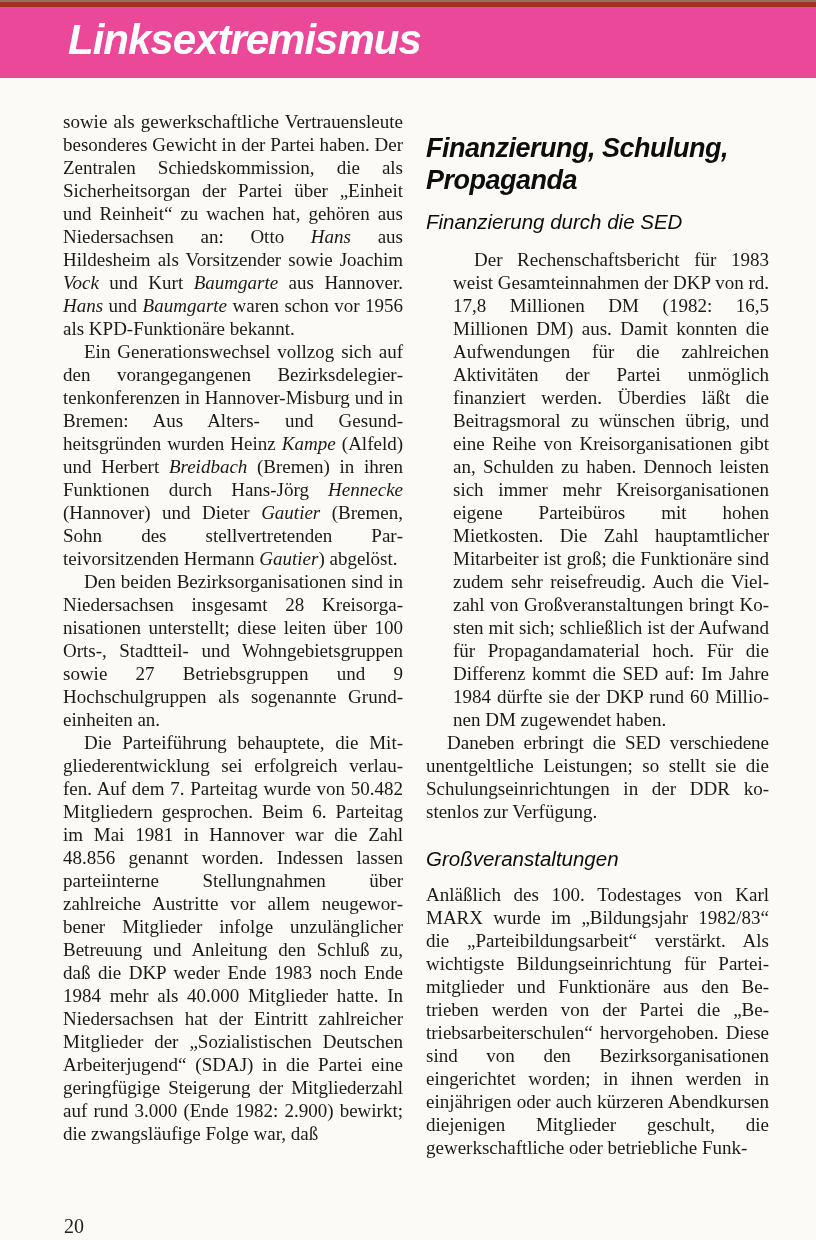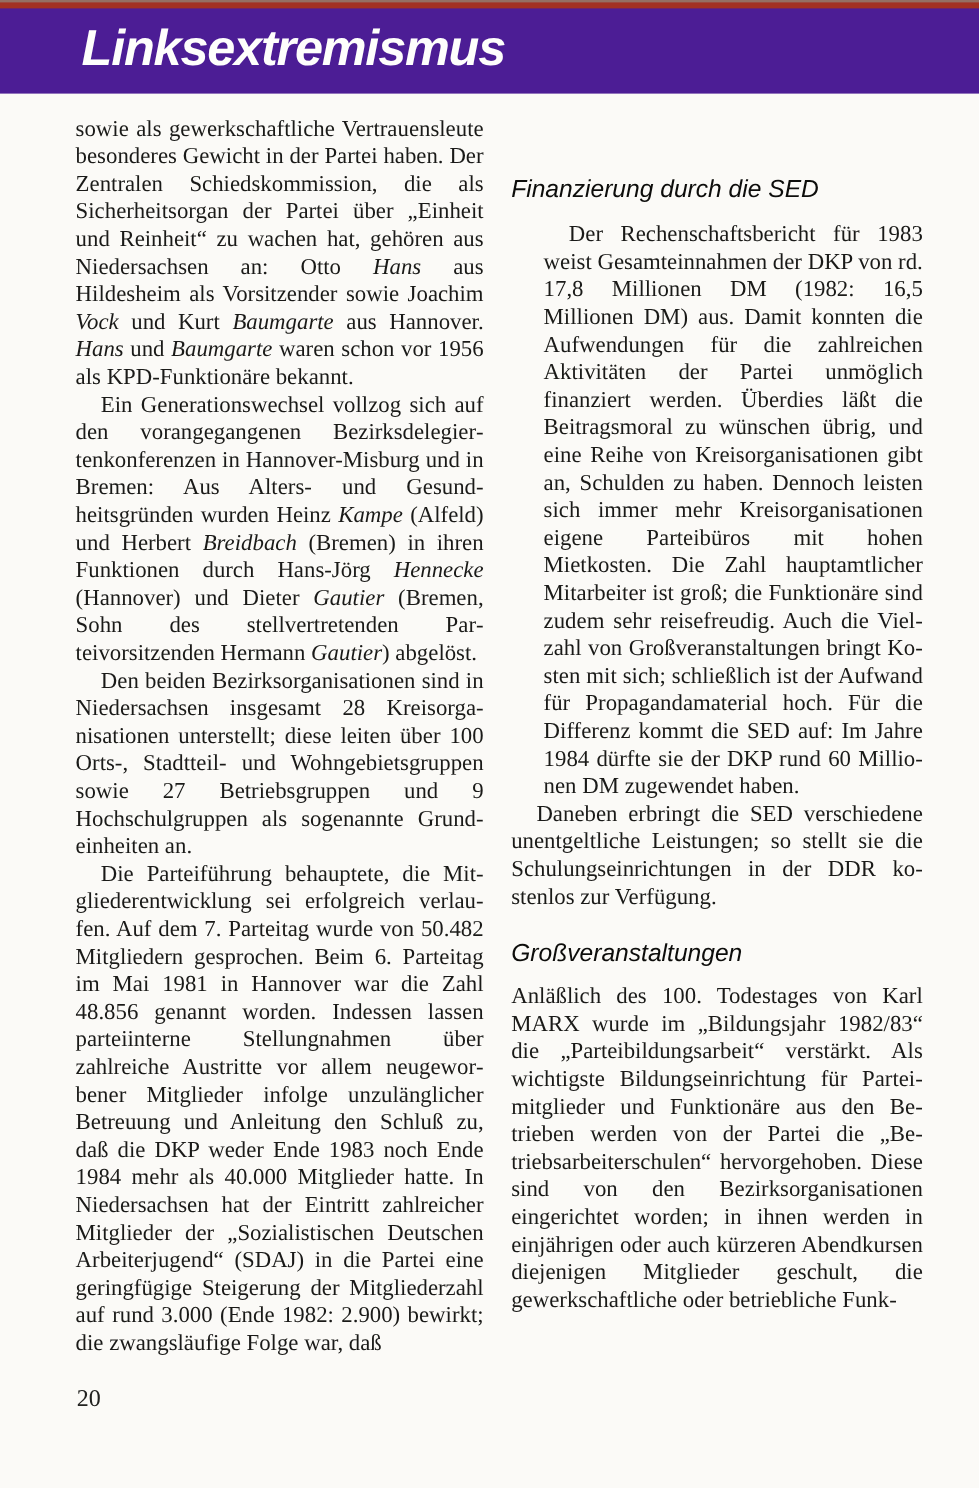--- a/index.html
+++ b/index.html
@@ -61,45 +61,46 @@
     font-family: "Liberation Sans", sans-serif;
     font-style: italic; font-weight: 400;
     font-size: 20.5px; line-height: 24px;
     color: #0d0d0b;
     margin-top: 14px;
   }
   .mt-14 { margin-top: 14px; margin-left: 27px; }
   .mt-24 { margin-top: 24px; }
   .mt-12 { margin-top: 12px; }
   .page-number {
-    position: absolute; left: 64px; top: 1156px;
+    position: absolute; left: 64px; top: 1216px;
     font-family: "Liberation Serif", serif;
     font-size: 20px; line-height: 1;
     color: #222220;
   }
 </style>
 </head>
 <body>
 
-<header class="banner" style="background: #4c1d95;">
+<header class="banner" style="background: #ec4899;">
   <div class="banner-stripe" style="background: rgb(162, 49, 34);"></div>
   <h1 class="banner-title" style="color: rgb(254, 254, 252);">Linksextremismus</h1>
 </header>
 <div class="scan-edge-top"></div>
 
 <main class="columns">
 
   <section class="col col-left">
     <p class="body-par"><span>sowie als gewerkschaftliche Vertrauens­leute besonderes Gewicht in der Partei ha­ben. Der Zentralen Schiedskommission, die als Sicherheitsorgan der Partei über „Einheit und Reinheit“ zu wachen hat, ge­hören aus Niedersachsen an: Otto </span><em>Hans</em><span> aus Hildesheim als Vorsitzender sowie Jo­achim </span><em>Vock</em><span> und Kurt </span><em>Baumgarte</em><span> aus Hannover. </span><em>Hans</em><span> und </span><em>Baumgarte</em><span> waren schon vor 1956 als KPD-Funktionäre be­kannt.</span></p>
     <p class="body-par indent"><span>Ein Generationswechsel vollzog sich auf den vorangegangenen Bezirksdelegier­tenkonferenzen in Hannover-Misburg und in Bremen: Aus Alters- und Gesund­heitsgründen wurden Heinz </span><em>Kampe</em><span> (Al­feld) und Herbert </span><em>Breidbach</em><span> (Bremen) in ihren Funktionen durch Hans-Jörg </span><em>Hen­necke</em><span> (Hannover) und Dieter </span><em>Gautier</em><span> (Bremen, Sohn des stellvertretenden Par­teivorsitzenden Hermann </span><em>Gautier</em><span>) abge­löst.</span></p>
     <p class="body-par indent"><span>Den beiden Bezirksorganisationen sind in Niedersachsen insgesamt 28 Kreisorga­nisationen unterstellt; diese leiten über 100 Orts-, Stadtteil- und Wohngebiets­gruppen sowie 27 Betriebsgruppen und 9 Hochschulgruppen als sogenannte Grund­einheiten an.</span></p>
     <p class="body-par indent"><span>Die Parteiführung behauptete, die Mit­gliederentwicklung sei erfolgreich verlau­fen. Auf dem 7. Parteitag wurde von 50.482 Mitgliedern gesprochen. Beim 6. Parteitag im Mai 1981 in Hannover war die Zahl 48.856 genannt worden. Indessen lassen parteiinterne Stellungnahmen über zahlreiche Austritte vor allem neugewor­bener Mitglieder infolge unzulänglicher Betreuung und Anleitung den Schluß zu, daß die DKP weder Ende 1983 noch Ende 1984 mehr als 40.000 Mitglieder hatte. In Niedersachsen hat der Eintritt zahlreicher Mitglieder der „Sozialistischen Deutschen Arbeiterjugend“ (SDAJ) in die Partei eine geringfügige Steigerung der Mitglieder­zahl auf rund 3.000 (Ende 1982: 2.900) be­wirkt; die zwangsläufige Folge war, daß</span></p>
   </section>
 
   <section class="col col-right">
+    <h2 class="section-heading">Finanzierung, Schulung, Propaganda</h2>
     <h3 class="sub-heading">Finanzierung durch die SED</h3>
     <p class="body-par indent mt-14"><span>Der Rechenschaftsbericht für 1983 weist Gesamteinnahmen der DKP von rd. 17,8 Millionen DM (1982: 16,5 Millionen DM) aus. Damit konnten die Aufwendun­gen für die zahlreichen Aktivitäten der Partei unmöglich finanziert werden. Überdies läßt die Beitragsmoral zu wün­schen übrig, und eine Reihe von Kreisor­ganisationen gibt an, Schulden zu haben. Dennoch leisten sich immer mehr Kreisor­ganisationen eigene Parteibüros mit ho­hen Mietkosten. Die Zahl hauptamtlicher Mitarbeiter ist groß; die Funktionäre sind zudem sehr reisefreudig. Auch die Viel­zahl von Großveranstaltungen bringt Ko­sten mit sich; schließlich ist der Aufwand für Propagandamaterial hoch. Für die Differenz kommt die SED auf: Im Jahre 1984 dürfte sie der DKP rund 60 Millio­nen DM zugewendet haben.</span></p>
     <p class="body-par indent"><span>Daneben erbringt die SED verschiedene unentgeltliche Leistungen; so stellt sie die Schulungseinrichtungen in der DDR ko­stenlos zur Verfügung.</span></p>
     <h3 class="sub-heading mt-24">Großveranstaltungen</h3>
     <p class="body-par mt-12"><span>Anläßlich des 100. Todestages von Karl MARX wurde im „Bildungsjahr 1982/83“ die „Parteibildungsarbeit“ verstärkt. Als wichtigste Bildungseinrichtung für Partei­mitglieder und Funktionäre aus den Be­trieben werden von der Partei die „Be­triebsarbeiterschulen“ hervorgehoben. Diese sind von den Bezirksorganisationen eingerichtet worden; in ihnen werden in einjährigen oder auch kürzeren Abend­kursen diejenigen Mitglieder geschult, die gewerkschaftliche oder betriebliche Funk-</span></p>
   </section>
 
 </main>
 
 <div class="page-number">20</div>

